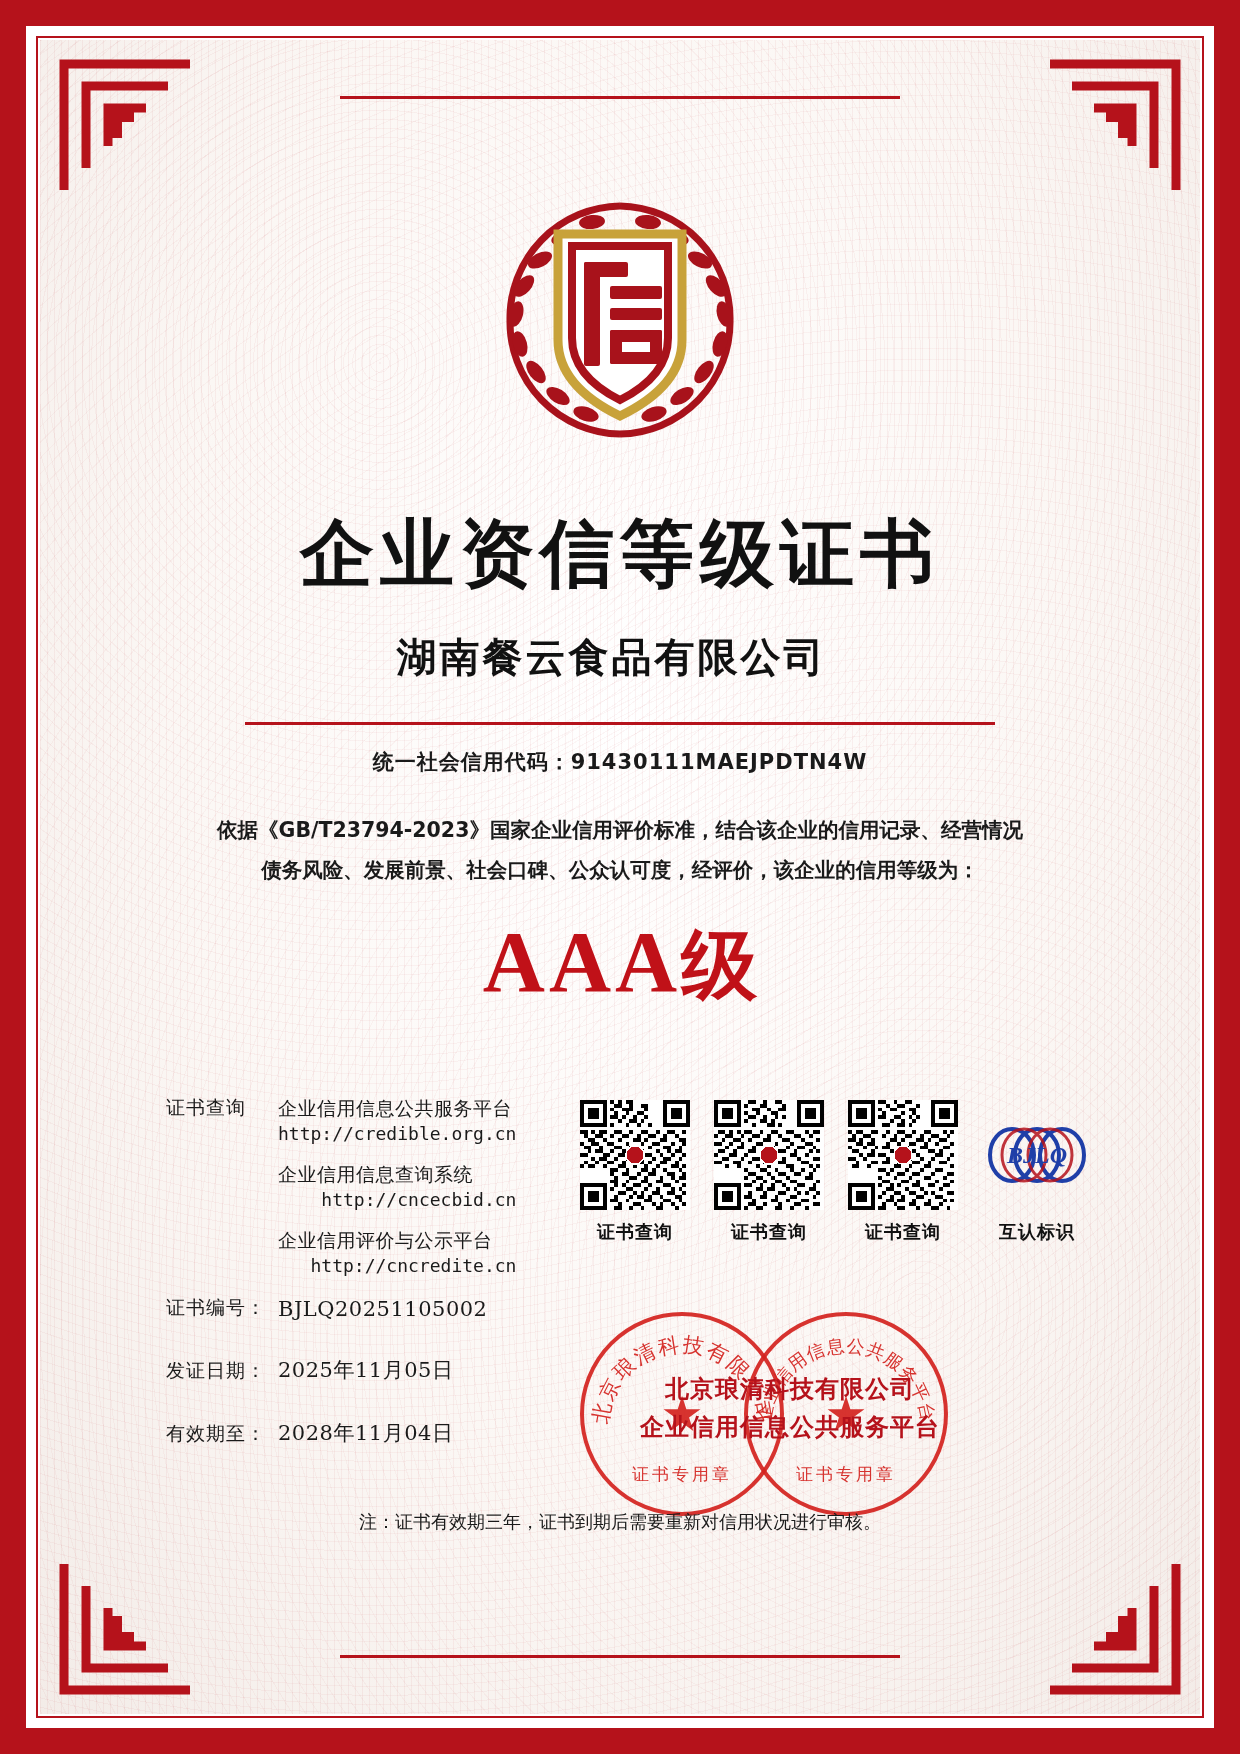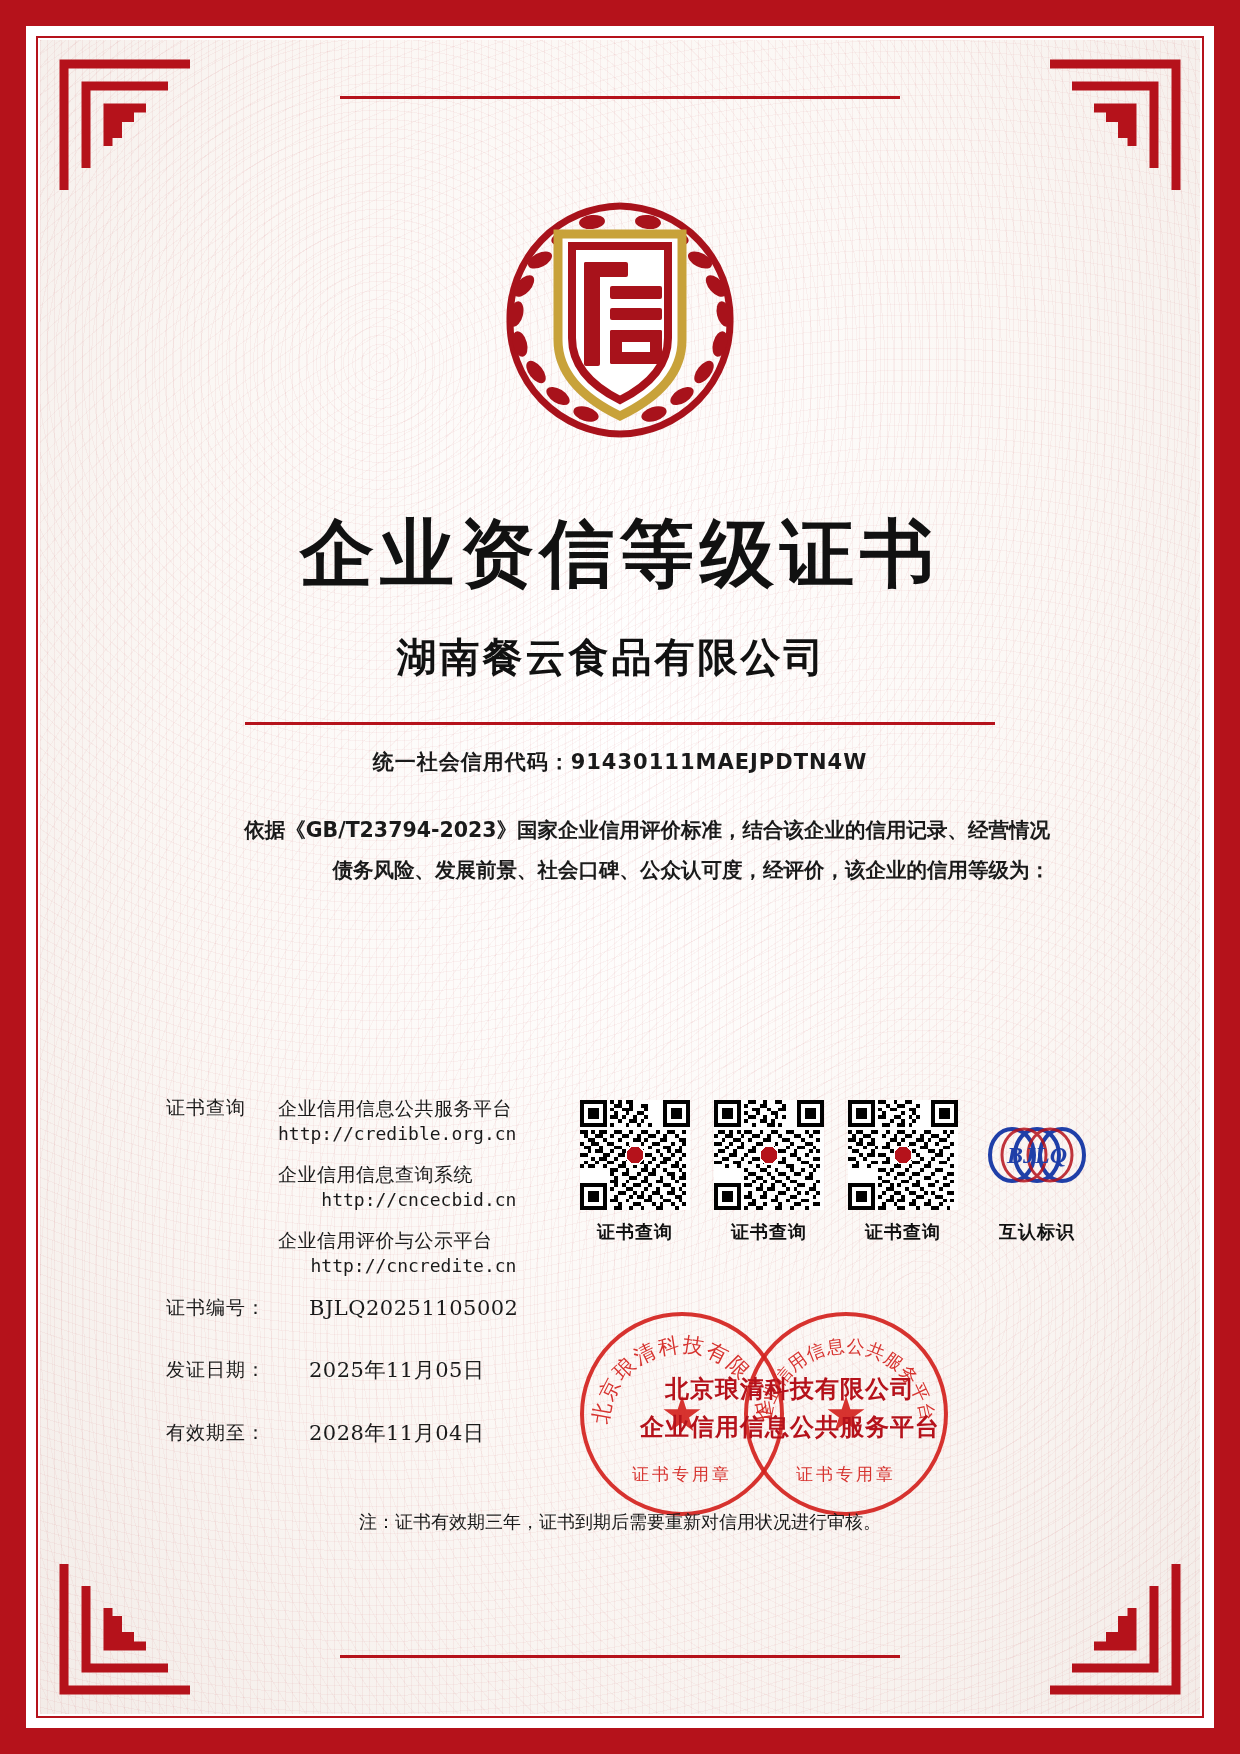--- a/index.html
+++ b/index.html
@@ -139,21 +139,21 @@
     font-weight: bold;
     color: #1a1a1a;
     letter-spacing: 1px;
     font-family: "DejaVu Sans", "Liberation Sans", sans-serif;
   }
   .statement {
     position: absolute;
     top: 770px;
     left: 150px;
     right: 150px;
-    text-align: right;
+    text-align: center;
     font-size: 20.5px;
     line-height: 40px;
     color: #1a1a1a;
     font-weight: bold;
     font-family: "DejaVu Sans", "Liberation Sans", sans-serif;
   }
   .grade {
     position: absolute;
     top: 872px;
     left: 0; right: 0;
@@ -209,23 +209,22 @@
   }
 
   .meta {
     position: absolute;
     left: 126px;
     width: 430px;
     font-family: "DejaVu Serif", "Liberation Serif", serif;
   }
   .meta-row {
     display: flex;
-    align-items: center;
+    align-items: flex-end;
     margin-bottom: 35px;
-    gap: 31px;
   }
   .meta-label {
     width: 112px;
     flex: 0 0 112px;
     font-size: 19px;
     color: #1a1a1a;
     letter-spacing: 1px;
   }
   .meta-value {
     font-size: 21px;
@@ -454,20 +453,23 @@
     <div class="main-title">企业资信等级证书</div>
     <div class="company-name">湖南餐云食品有限公司</div>
     <div class="rule"></div>
     <div class="credit-code">统一社会信用代码：91430111MAEJPDTN4W</div>
 
     <div class="statement">
       <div>依据《GB/T23794-2023》国家企业信用评价标准，结合该企业的信用记录、经营情况</div>
       <div>债务风险、发展前景、社会口碑、公众认可度，经评价，该企业的信用等级为：</div>
     </div>
 
+    <div class="grade">
+      <span class="aaa">AAA</span><span class="ji">级</span>
+    </div>
 
     <div class="lookup">
       <div class="lookup-row">
         <div class="lookup-label">证书查询</div>
         <div class="lookup-values">
           <div class="lk-item">
             <div class="lk-name">企业信用信息公共服务平台</div>
             <div class="lk-url">http://credible.org.cn</div>
           </div>
           <div class="lk-item">

